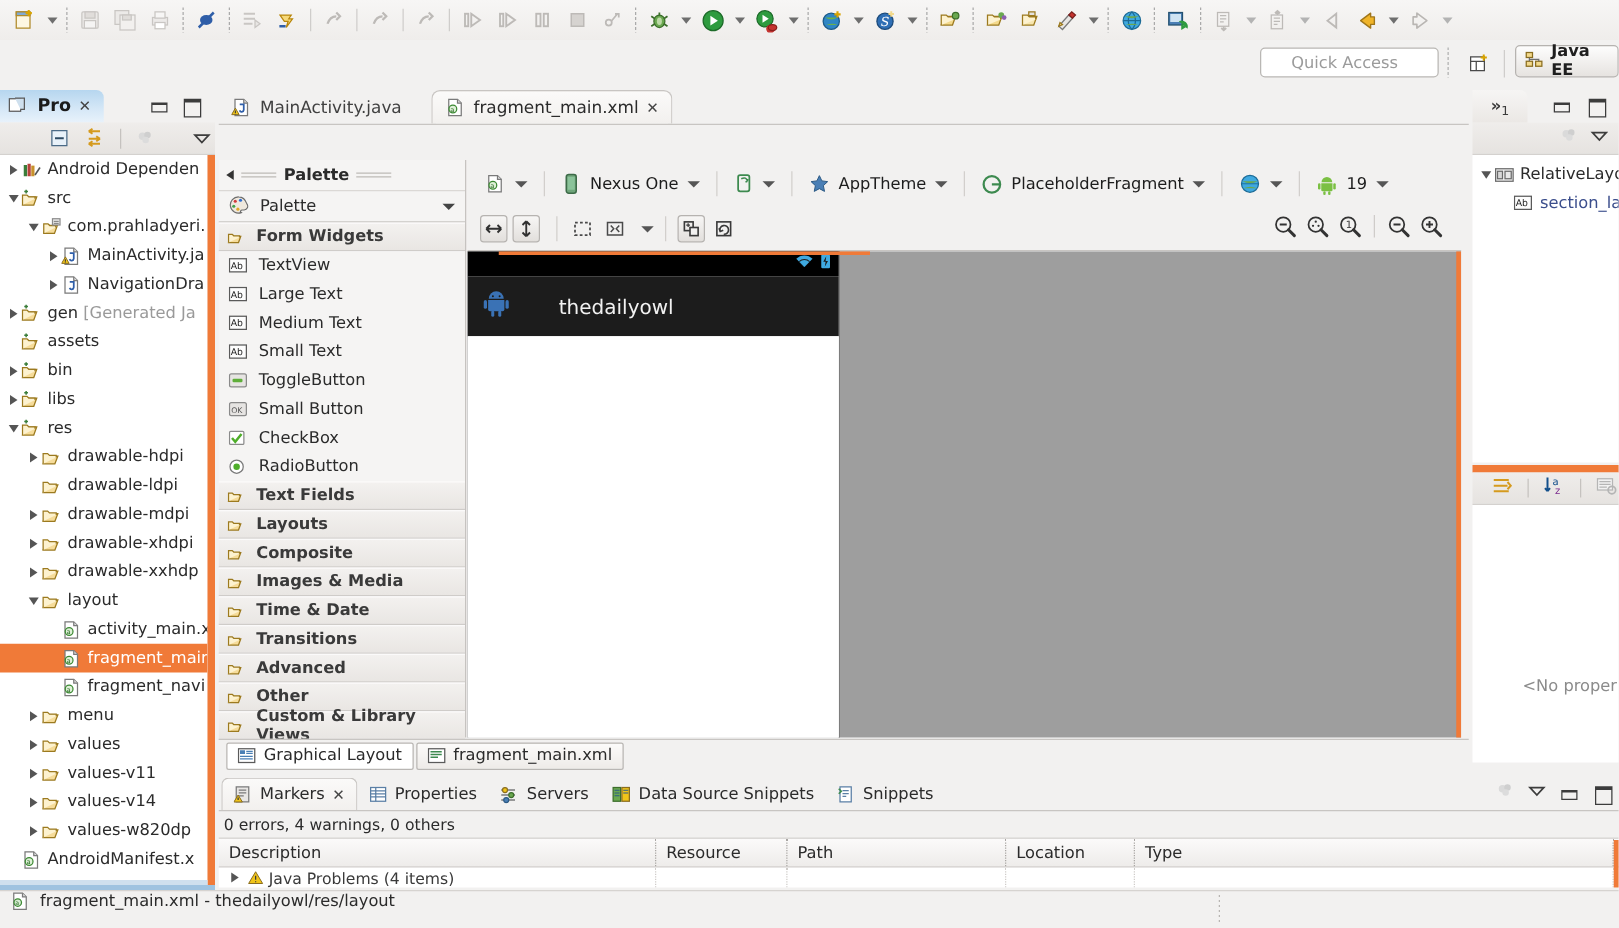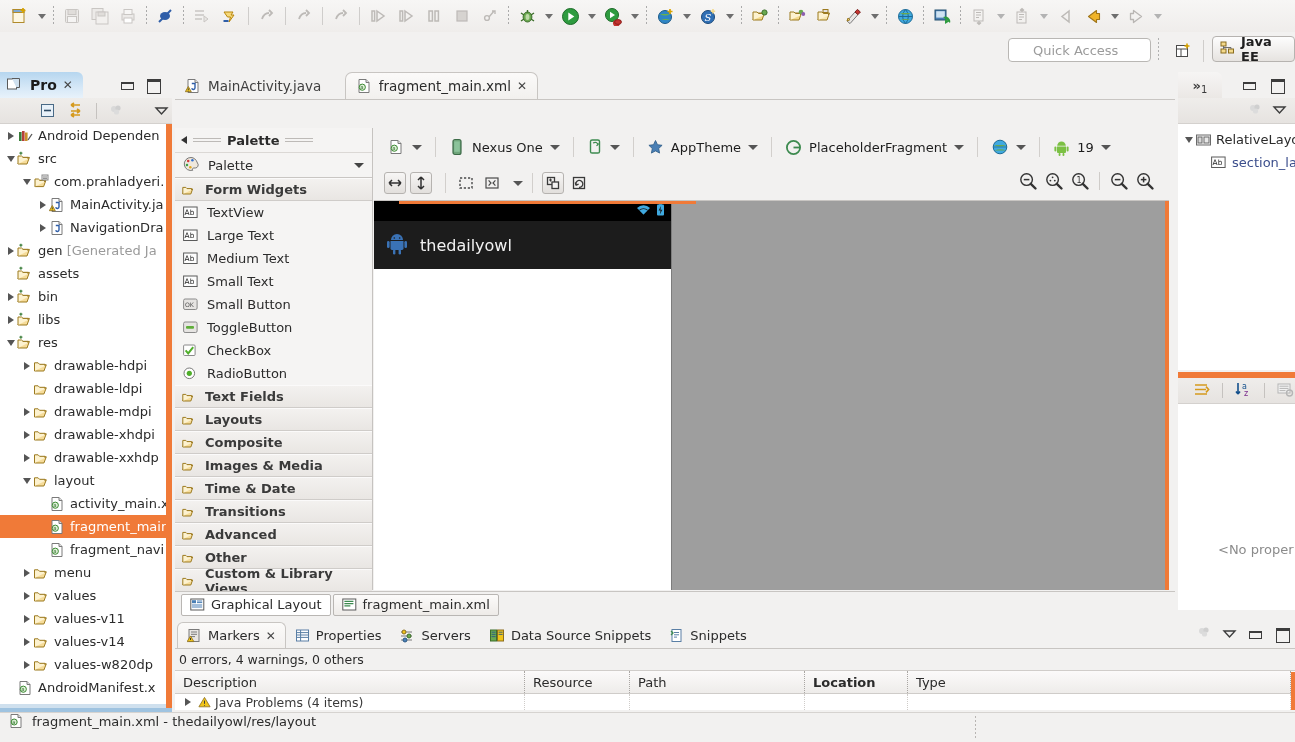--- a/index.html
+++ b/index.html
@@ -163,21 +163,21 @@
     background:#fff; border-top:1px solid #c8c5c2;
     overflow:hidden;
   }
   #canvas-gray { position:absolute; left:25px; top:0px; width:770px; height:420px; background:#9e9e9e; }
   #device {
     position:absolute; left:0px; top:0px; width:297px; height:420px; background:#fff;
     box-shadow: 0 0 0 1px #7d7d7d;
   }
   #status-strip { height:20px; background:#000; display:flex; align-items:center; justify-content:flex-end; gap:5px; padding-right:6px; }
   #action-bar { height:48px; background:#1c1c1c; display:flex; align-items:center; gap:12px; padding-left:12px; }
-  #action-bar .apptitle { color:#f1f1f1; font-size:16px; }
+  #action-bar .apptitle { color:#f1f1f1; font-size:16px;margin-left:27px; }
   #device-content { background:#fff; height:352px; }
   .canvas-left-edge { position:absolute; left:0; top:0; width:25px; height:420px; background:#9e9e9e; }
   #dev-sel-top { position:absolute; left:25px; top:0; width:297px; height:3px; background:#f07a38; }
   #canvas-right-edge { position:absolute; right:0; top:0; width:4px; height:390px; background:#f07a38; }
 
   
   #ed-bottom-tabs { position:absolute; left:0; bottom:0; width:1000px; height:26px;
      background:#f2f1f0; border-top:1px solid #c8c5c2; display:flex; align-items:center; padding-left:6px; gap:2px; }
   .sub-tab { height:22px; display:flex; align-items:center; gap:6px; padding:0 8px; font-size:13px;
      border:1px solid #b9b6b3; background:linear-gradient(to bottom,#fcfbfa,#eeebe8); border-radius:2px; }
@@ -913,33 +913,33 @@
                   <rect x="0.6" y="1" width="13.5" height="10.5" fill="#fdfdfd" stroke="#5a5a5a"></rect>
                   <text x="1.6" y="9" font-size="7.4" fill="#222" font-family="DejaVu Sans">Ab</text>
                 </svg>
               </span>
               <span>Small Text</span>
             </div>
             <div class="pal-item">
               <span style="display: flex; align-items: center; width: 16px;">
                 <svg width="16" height="13" viewBox="0 0 16 13">
                   <rect x="0.6" y="1" width="13.5" height="10.5" rx="1.5" fill="#e6e4e2" stroke="#8a8a8a"></rect>
-                  <text x="2" y="9" font-size="6.2" fill="#555" font-family="DejaVu Sans">OK</text>
-                </svg>
-              </span>
-              <span>Small Button</span>
+                  <rect x="3" y="5" width="8" height="2.8" rx="1" fill="#5fae3a"></rect>
+                </svg>
+              </span>
+              <span>ToggleButton</span>
             </div>
             <div class="pal-item">
               <span style="display: flex; align-items: center; width: 16px;">
                 <svg width="16" height="13" viewBox="0 0 16 13">
                   <rect x="0.6" y="1" width="13.5" height="10.5" rx="1.5" fill="#e6e4e2" stroke="#8a8a8a"></rect>
-                  <rect x="3" y="5" width="8" height="2.8" rx="1" fill="#5fae3a"></rect>
-                </svg>
-              </span>
-              <span>ToggleButton</span>
+                  <text x="2" y="9" font-size="6.2" fill="#555" font-family="DejaVu Sans">OK</text>
+                </svg>
+              </span>
+              <span>Small Button</span>
             </div>
             <div class="pal-item">
               <span style="display: flex; align-items: center; width: 16px;">
                 <svg width="16" height="13" viewBox="0 0 16 13">
                   <rect x="0.6" y="1" width="11.5" height="10.5" rx="1" fill="#fff" stroke="#8a8a8a"></rect>
                   <path d="M2.6 6.4 l2.6 3 l5 -6.2" fill="none" stroke="#4fae2a" stroke-width="2"></path>
                 </svg>
               </span>
               <span>CheckBox</span>
             </div>
@@ -1420,21 +1420,21 @@
       <div id="mk-head">
           <div class="mk-col" style="width: 350px;">
             <span>Description</span>
           </div>
           <div class="mk-col" style="width: 105px;">
             <span>Resource</span>
           </div>
           <div class="mk-col" style="width: 175px;">
             <span>Path</span>
           </div>
-          <div class="mk-col" style="width: 103px; font-weight: bold;">
+          <div class="mk-col" style="width: 103px;">
             <span>Location</span>
           </div>
           <div class="mk-col" style="width: 383px;">
             <span>Type</span>
           </div>
         </div>
       <div id="mk-rows">
           <div class="mk-row">
             <div class="mk-col" style="width: 350px; padding-left: 6px;">
               <span class="twist closed" style="height:16px"></span>

